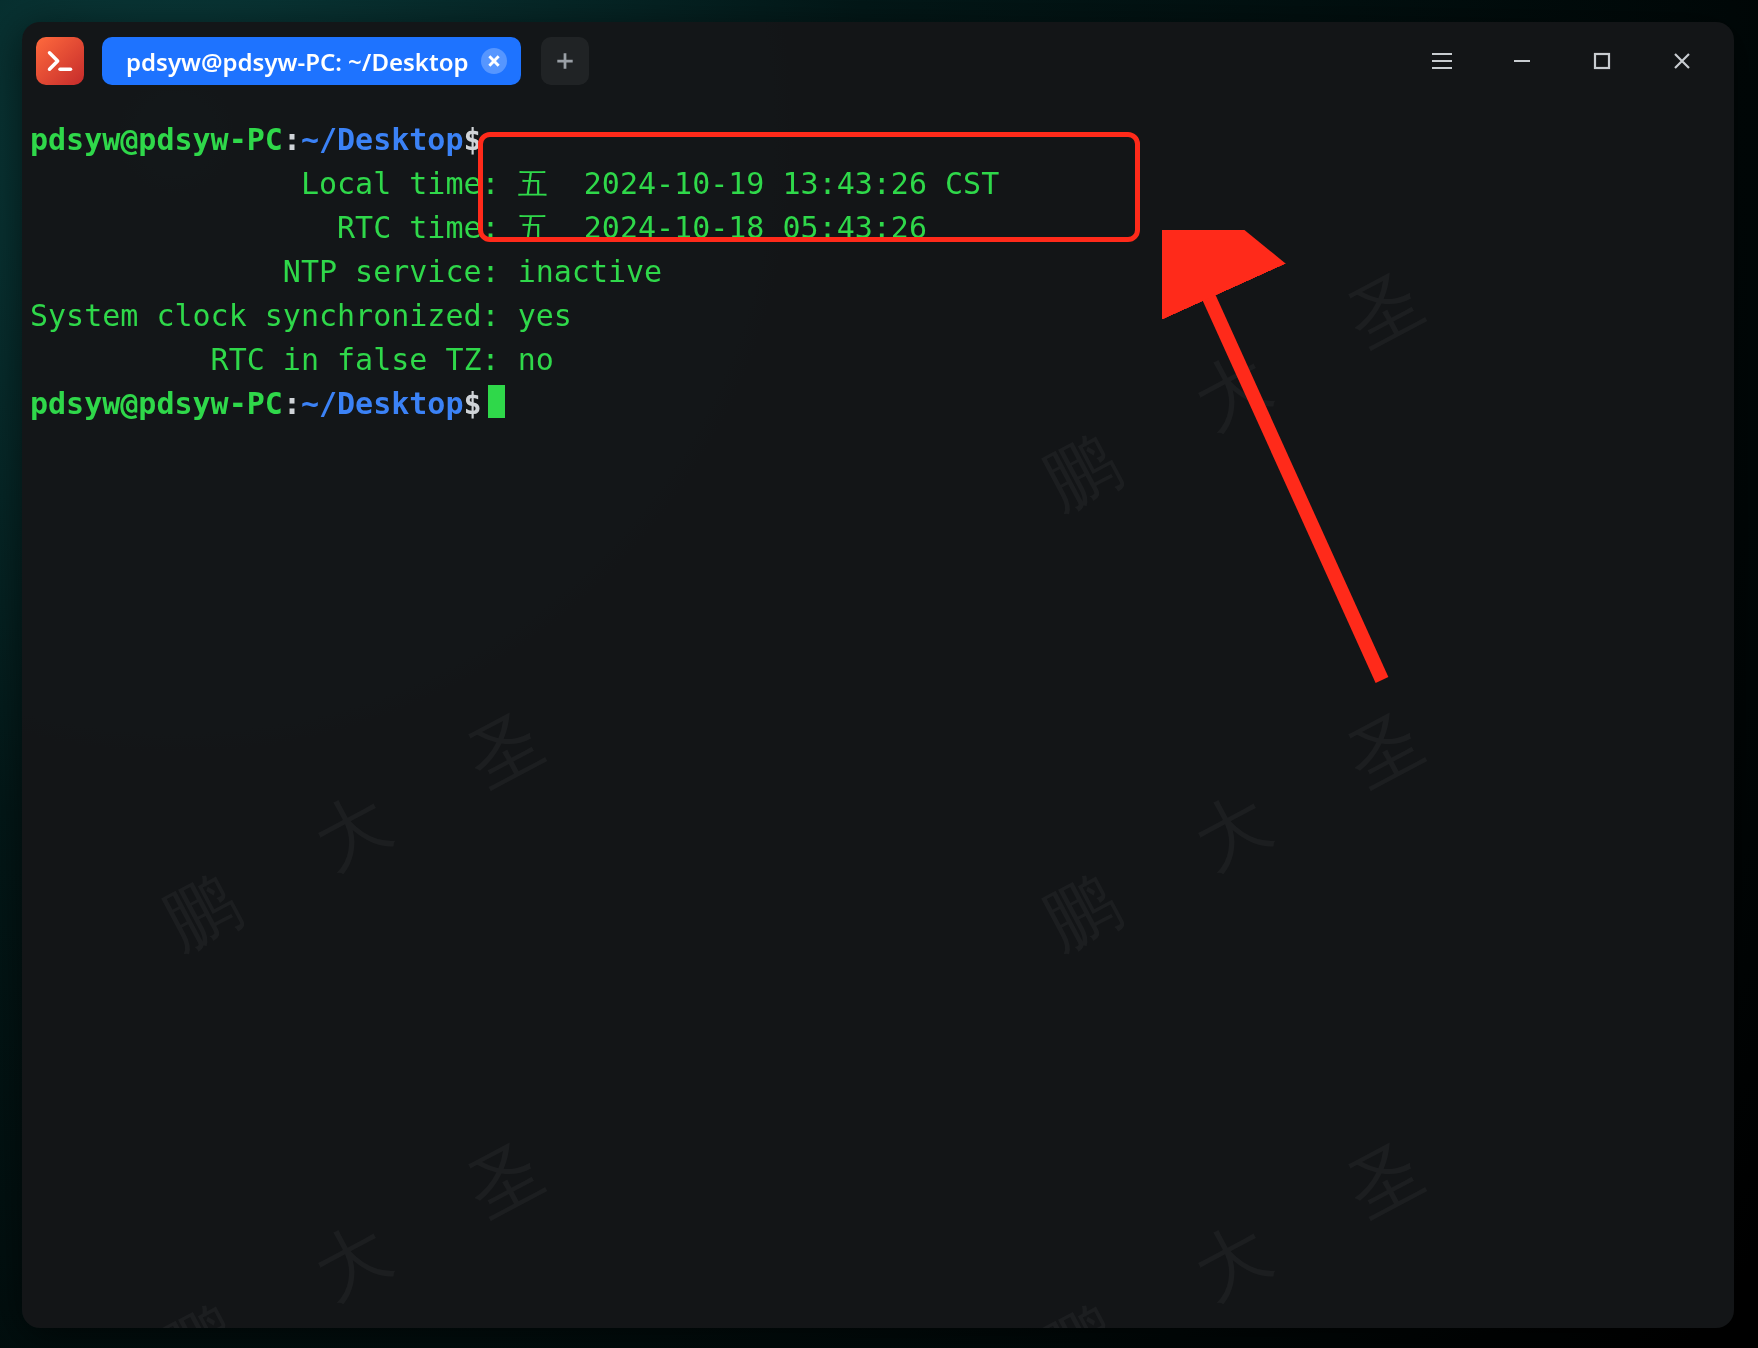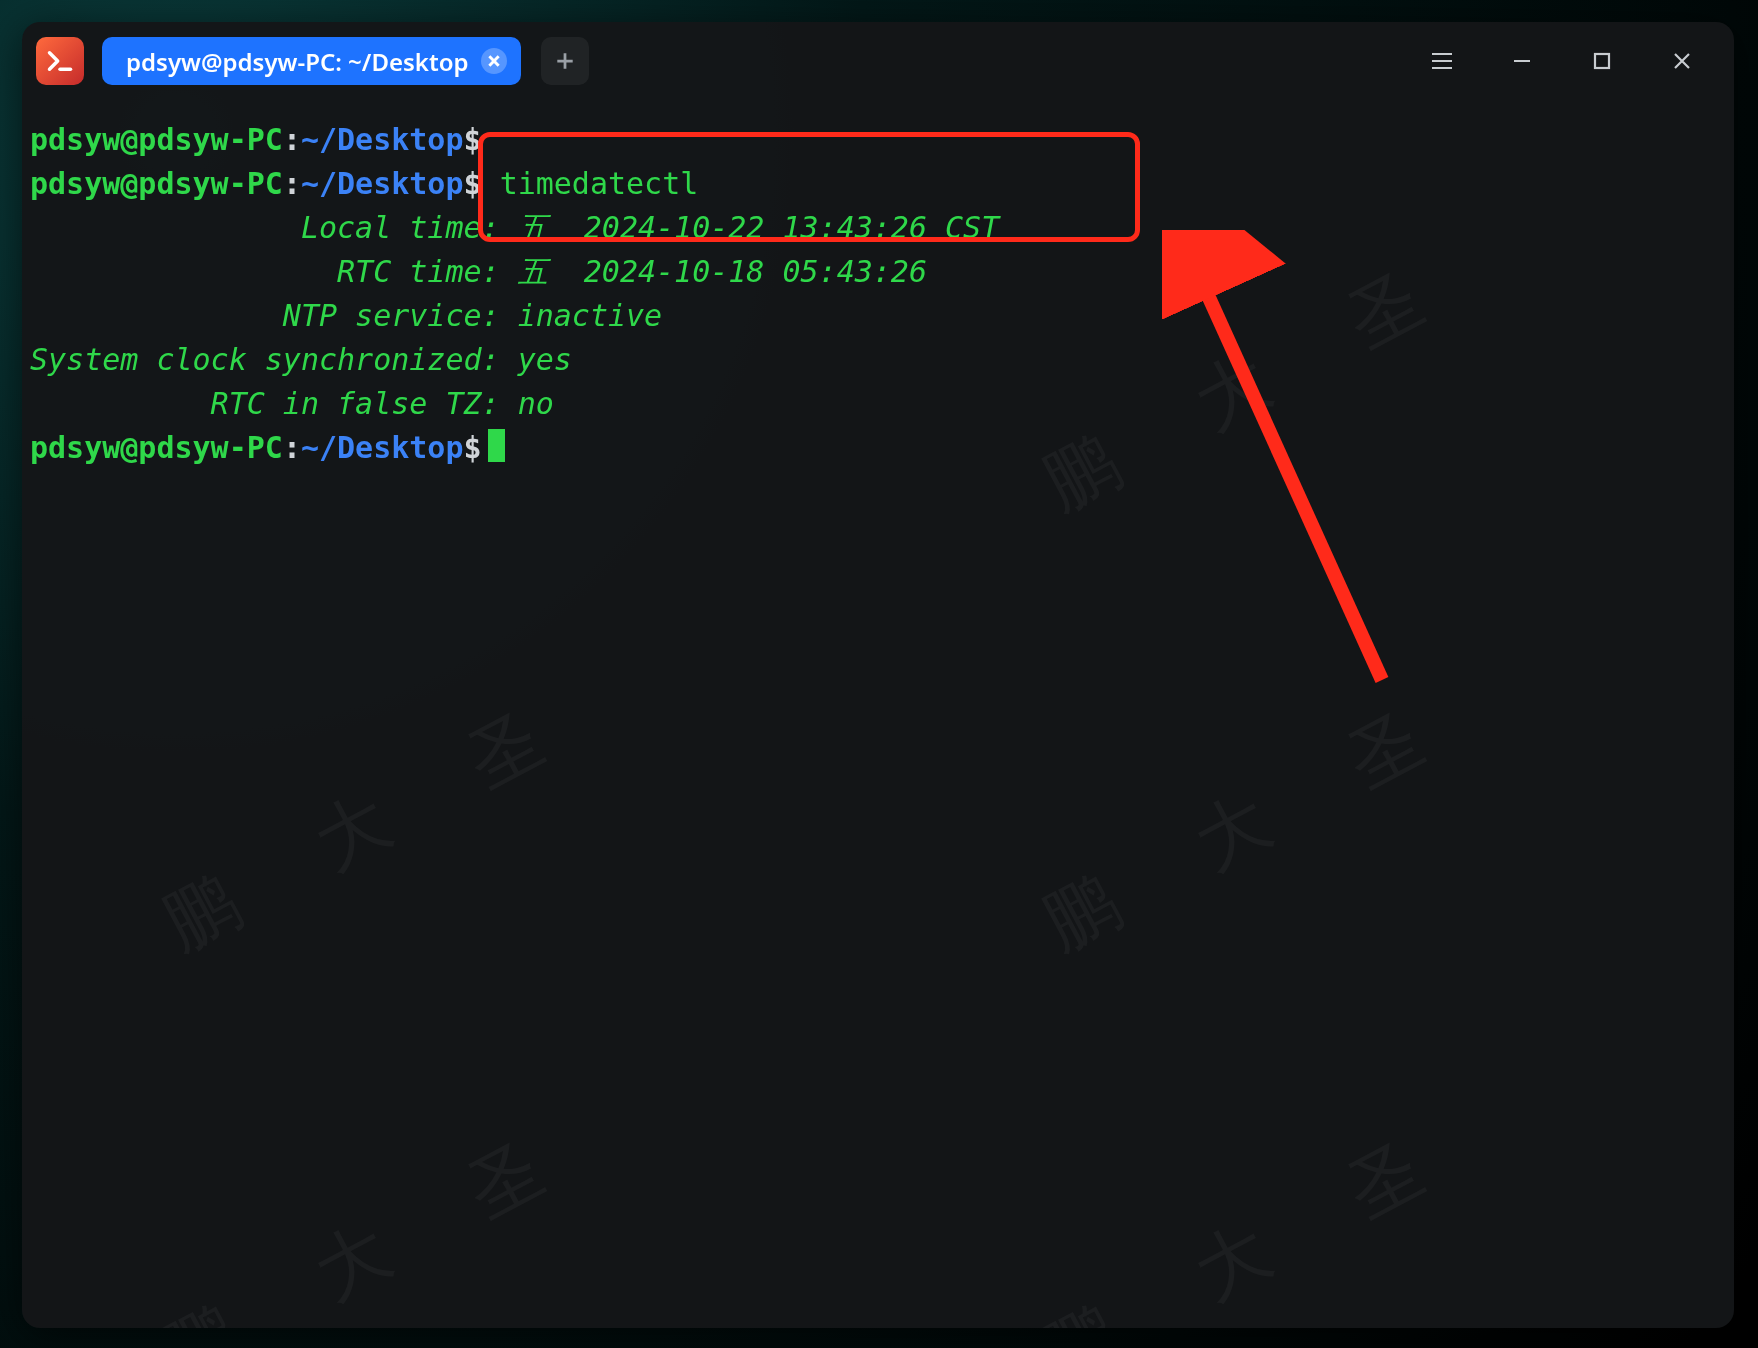--- a/index.html
+++ b/index.html
@@ -17,21 +17,21 @@
   .win-controls{display:flex;align-items:center;gap:52px;margin-right:24px;}
   .win-btn{width:28px;height:28px;display:flex;align-items:center;justify-content:center;cursor:pointer;}
   .win-btn svg{stroke:#c8ccd0;stroke-width:2.2;fill:none;}
   .term{padding:18px 8px 0 8px;font-size:30px;line-height:44px;letter-spacing:0;position:relative;height:calc(100% - 96px);}
   .line{white-space:pre;}
   .user{color:#2fd84a;font-weight:700;margin-top:16px;}
   .colon{color:#d0d4d8;font-weight:700;}
   .path{color:#3b82f6;font-weight:700;}
   .dollar{color:#d0d4d8;font-weight:700;}
   .cmd{color:#2fd84a;font-weight:400;}
-  .out{color:#2fd84a;font-weight:400;font-style:italic;}
+  .out{color:#2fd84a;font-weight:400;}
   .cursor{display:inline-block;width:17px;height:33px;background:#2fd84a;vertical-align:-4px;margin-left:6px;}
   .highlight-box{position:absolute;border:5px solid #ff2a1a;border-radius:12px;pointer-events:none;left:456px;top:32px;width:652px;height:100px;}
   .arrow{position:absolute;pointer-events:none;}
   .watermark{position:absolute;color:rgba(255,255,255,.04);font-size:72px;transform:rotate(-28deg);white-space:nowrap;font-family:"PingFang SC","Microsoft YaHei",sans-serif;letter-spacing:40px;pointer-events:none;}
 </style>
 </head>
 <body>
 
 <div class="window">
 
@@ -84,23 +84,22 @@
 
     <div class="watermark" style="left:120px;top:700px;">鹏 大 圣</div>
     <div class="watermark" style="left:1000px;top:260px;">鹏 大 圣</div>
     <div class="watermark" style="left:1000px;top:700px;">鹏 大 圣</div>
     <div class="watermark" style="left:120px;top:1130px;">鹏 大 圣</div>
     <div class="watermark" style="left:1000px;top:1130px;">鹏 大 圣</div>
 
     <div class="line"><span class="user">pdsyw@pdsyw-PC</span><span class="colon">:</span><span class="path">~/Desktop</span><span class="dollar">$</span></div>
 
 
-    <div class="line"><span class="user">pdsyw@pdsyw-PC</span><span class="colon">:</span><span class="path">~/Desktop</span><span class="dollar">$</span><span class="cmd"> </span><span class="cmd">timedatectl</span></div>
 
-    <div class="line"><span class="out">               Local time: </span><span class="out">五  2024-10-22 13:43:26 CST</span></div>
+    <div class="line"><span class="out">               Local time: </span><span class="out">五  2024-10-19 13:43:26 CST</span></div>
     <div class="line"><span class="out">                 RTC time: </span><span class="out">五  2024-10-18 05:43:26</span></div>
     <div class="line"><span class="out">              NTP service: </span><span class="out">inactive</span></div>
     <div class="line"><span class="out">System clock synchronized: </span><span class="out">yes</span></div>
     <div class="line"><span class="out">          RTC in false TZ: </span><span class="out">no</span></div>
 
     <div class="line"><span class="user">pdsyw@pdsyw-PC</span><span class="colon">:</span><span class="path">~/Desktop</span><span class="dollar">$</span><span class="cursor"></span></div>
 
     <div class="highlight-box"></div>
 
     <svg class="arrow" style="left:1140px;top:130px;" width="260" height="470" viewBox="0 0 260 470">

